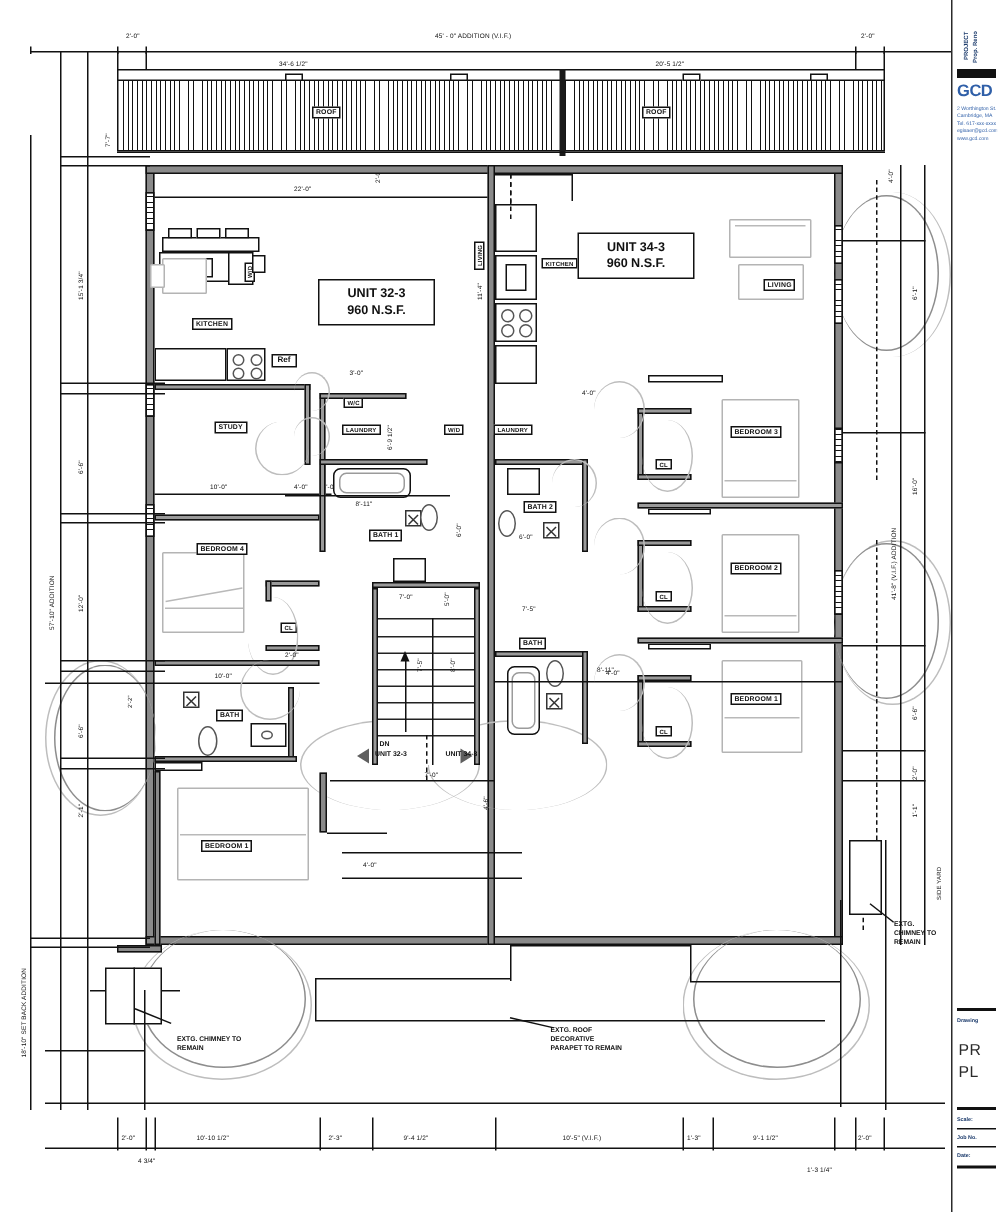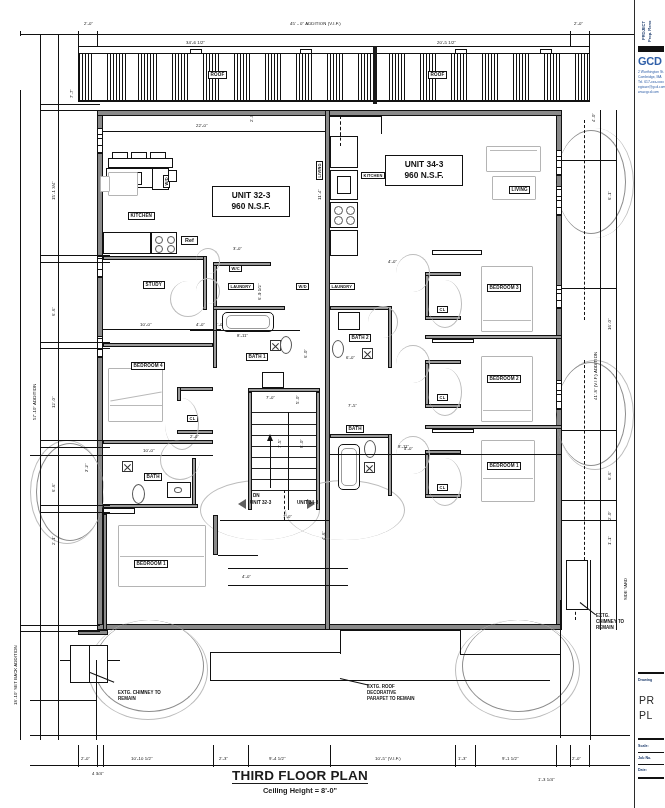--- a/index.html
+++ b/index.html
@@ -518,24 +518,20 @@
   <div class="dim" style="left:131px; top:757px;">10'-10 1/2"</div>
   <div class="dim" style="left:219px; top:757px;">2'-3"</div>
   <div class="dim" style="left:269px; top:757px;">9'-4 1/2"</div>
   <div class="dim" style="left:375px; top:757px;">10'-5" (V.I.F.)</div>
   <div class="dim" style="left:458px; top:757px;">1'-3"</div>
   <div class="dim" style="left:502px; top:757px;">9'-1 1/2"</div>
   <div class="dim" style="left:572px; top:757px;">2'-0"</div>
   <div class="dim" style="left:92px;  top:772px;">4 3/4"</div>
   <div class="dim" style="left:538px; top:778px;">1'-3 1/4"</div>
 
-  <div id="title-wrap">
-    <div id="plan-title">THIRD FLOOR PLAN</div>
-    <div id="ceiling-note">Ceiling Height = 8'-0"</div>
-  </div>
 
   <div id="sidebar">
     <div class="sb-rot" style="left:6px; top:40px;">PROJECT</div>
     <div class="sb-rot" style="left:12px; top:42px;">Prop. Reno</div>
     <div class="sb-bar" style="left:3px; top:46px; width:26px; height:6px;"></div>
     <div class="sb-logo" style="left:3px; top:55px;">GCD</div>
     <div class="sb-addr" style="left:3px; top:70px; white-space:pre;">2 Worthington St.
 Cambridge, MA
 Tel. 617-xxx-xxxx
 egisaer@gcd.com

